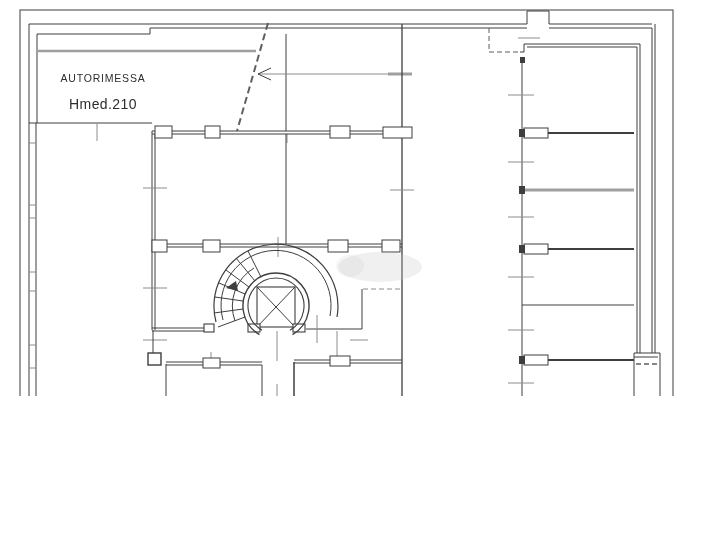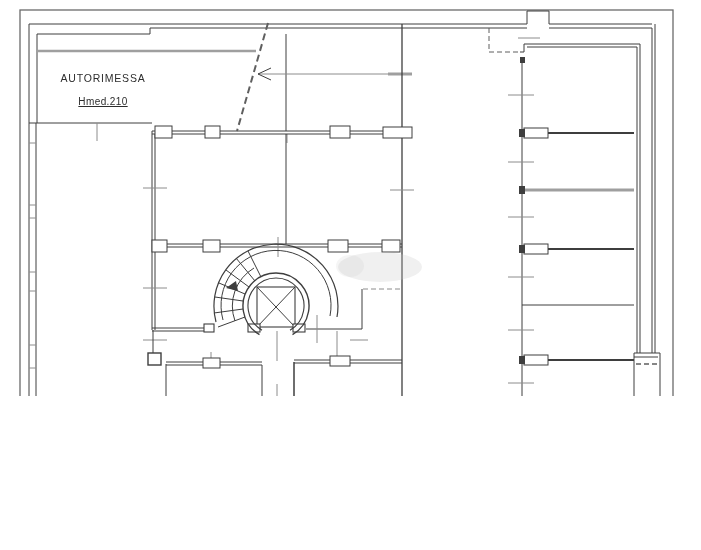--- a/index.html
+++ b/index.html
@@ -1,21 +1,21 @@
 <!DOCTYPE html>
 <html><head>
 <meta charset="utf-8">
 <style>
   html,body{margin:0;padding:0;background:#ffffff;}
   .stage{position:relative;width:701px;height:396px;background:#ffffff;overflow:hidden;
          font-family:"Liberation Sans", sans-serif;}
   .stage svg{position:absolute;left:0;top:0;}
   .label{position:absolute;color:#2d2d2d;text-align:center;white-space:nowrap;}
   .label.garage{left:40px;top:72px;width:126px;font-size:10.5px;letter-spacing:0.8px;}
-  .label.hmed{left:40px;top:96px;width:126px;font-size:10px;letter-spacing:0.4px;text-decoration:underline;}
+  .label.hmed{left:40px;top:96px;width:126px;font-size:14px;letter-spacing:0.4px;}
 </style>
 </head>
 <body>
 
 <div class="stage">
   <svg width="701" height="550" viewBox="0 0 701 550">
     <g>
         <rect x="20" y="10" width="653" height="535" fill="none" stroke="#6a6a6a" stroke-width="1.3"></rect>
       </g>
     <g>

